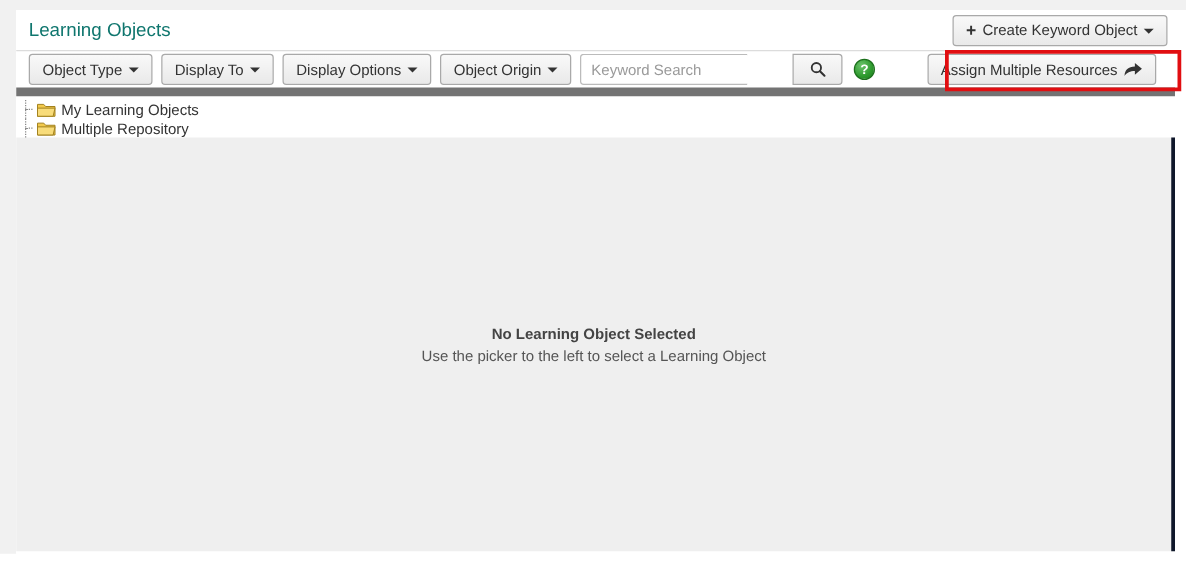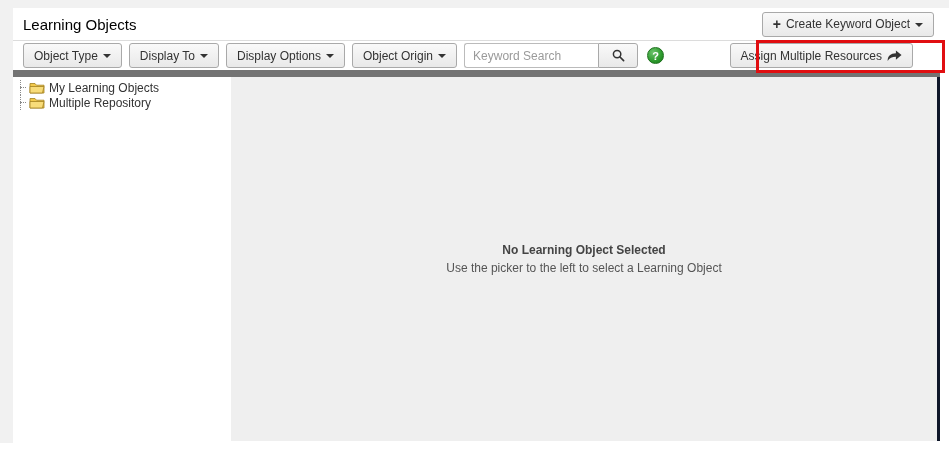--- a/index.html
+++ b/index.html
@@ -9,51 +9,51 @@
   
   .top-strip { position: absolute; left: 0; top: 0; width: 949px; height: 8px; background: #f1f1f1; }
   .left-strip { position: absolute; left: 0; top: 8px; width: 13px; height: 435px; background: #f1f1f1; }
 
   
   .page { position: absolute; left: 13px; top: 8px; width: 927px; height: 435px; background: #fff; }
 
   
   .header { height: 33px; display: flex; align-items: center; justify-content: space-between;
             padding: 0 6px 0 10px; border-bottom: 1px solid #dcdcdc; }
-  .page-title { font-size: 15px; color: #000000; }
+  .page-title { font-size: 15px; color: #0f766e; }
 
   .btn { display: inline-flex; align-items: center; gap: 5px; height: 25px;
          background: linear-gradient(#f9f9f9, #e9e9e9); border: 1px solid #a9a9a9;
          border-radius: 3px; font-size: 12px; color: #333; padding: 0 10px; cursor: pointer;
          white-space: nowrap; }
   .caret { display: inline-block; width: 0; height: 0; border-left: 4px solid transparent;
            border-right: 4px solid transparent; border-top: 4px solid #333; margin-top: 1px; }
   .plus { font-weight: bold; font-size: 14px; line-height: 1; }
 
   
   .toolbar { height: 36px; display: flex; align-items: center; gap: 7px; padding: 0 10px;
              border-bottom: 7px solid #737373; position: relative; }
-  .searchgroup { display: flex; align-items: flex-start; height: 25px; }
+  .searchgroup { display: flex; align-items: flex-start; height: 25px; gap: 36px; }
   .search-input { width: 134px; height: 25px; border: 1px solid #bbb; border-right: none;
                   border-radius: 3px 0 0 3px; padding: 0 8px; font-size: 12px; color: #333;
                   font-family: "Liberation Sans", sans-serif; outline: none; }
   .search-input::placeholder { color: #9a9a9a; }
   .search-btn { width: 40px; border-radius: 0 3px 3px 0; justify-content: center; padding: 0; }
   .help { width: 17px; height: 17px; border-radius: 50%;
           background: radial-gradient(circle at 35% 30%, #6cc36c, #2d9a2d 60%, #1d7a1d);
           border: 1px solid #1c701c; color: #fff; font-size: 11px; font-weight: bold;
           display: inline-flex; align-items: center; justify-content: center; margin-left: 2px; cursor: pointer; }
   .spacer { flex: 1; }
 
   
   .annotation { position: absolute; left: 743px; top: -1px; width: 189px; height: 33px;
                 border: 3px solid #e10e11; pointer-events: none; z-index: 5; }
 
   
-  .split { display: flex; height: 364px; }
+  .split { display: flex; height: 364px; flex-direction: column; }
   .tree-panel { width: 218px; background: #fff; padding: 3px 0 0 2px; }
   .tree-item { display: flex; align-items: center; height: 15px; font-size: 12px; color: #333;
                cursor: pointer; white-space: nowrap; }
   .elbow { width: 10px; height: 15px; position: relative; margin-left: 3px; flex: none; }
   .elbow::before { content: ""; position: absolute; left: 2px; top: 0; bottom: 0;
                    border-left: 1px dotted #8a8a8a; }
   .elbow::after { content: ""; position: absolute; left: 2px; top: 7px; width: 6px;
                   border-top: 1px dotted #8a8a8a; }
   .folder { width: 16px; height: 13px; margin: 0 4px 0 1px; flex: none; }
 
@@ -106,21 +106,21 @@
           <circle cx="5.5" cy="5.5" r="4" fill="none" stroke="#333" stroke-width="1.6"></circle>
           <line x1="8.6" y1="8.6" x2="12.5" y2="12.5" stroke="#333" stroke-width="1.8" stroke-linecap="round"></line>
         </svg>
       </button>
     </div>
 
     <span class="help">?</span>
 
     <div class="spacer"></div>
 
-    <button class="btn" style="margin-right:17px;">
+    <button class="btn" style="margin-right:5px;">
       <span>Assign Multiple Resources</span>
       <svg class="icon-svg" width="15" height="12" viewBox="0 0 16 12">
         <path d="M9.5 0 L15.5 5 L9.5 10 L9.5 6.8 C5.5 6.8 2.5 8 0.7 11.2 C0.7 6 4 3.2 9.5 3.1 Z" fill="#333"></path>
       </svg>
     </button>
 
     <div class="annotation"></div>
   </div>
 
   <div class="split">

